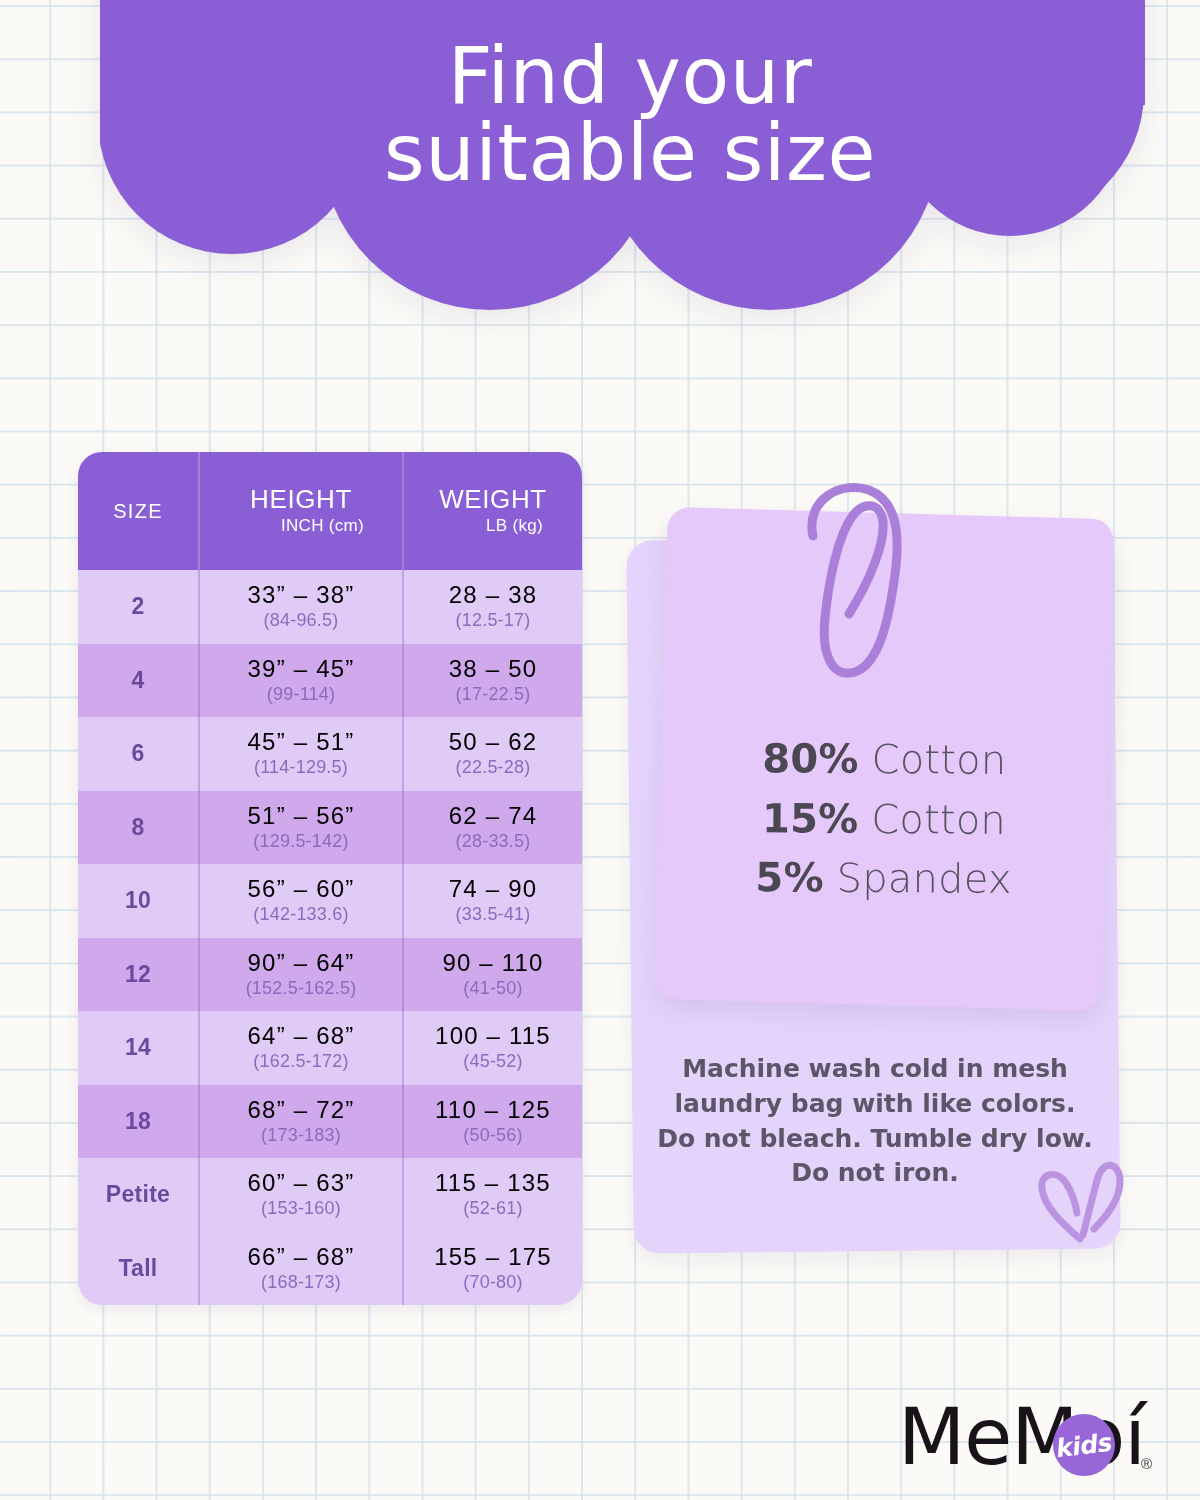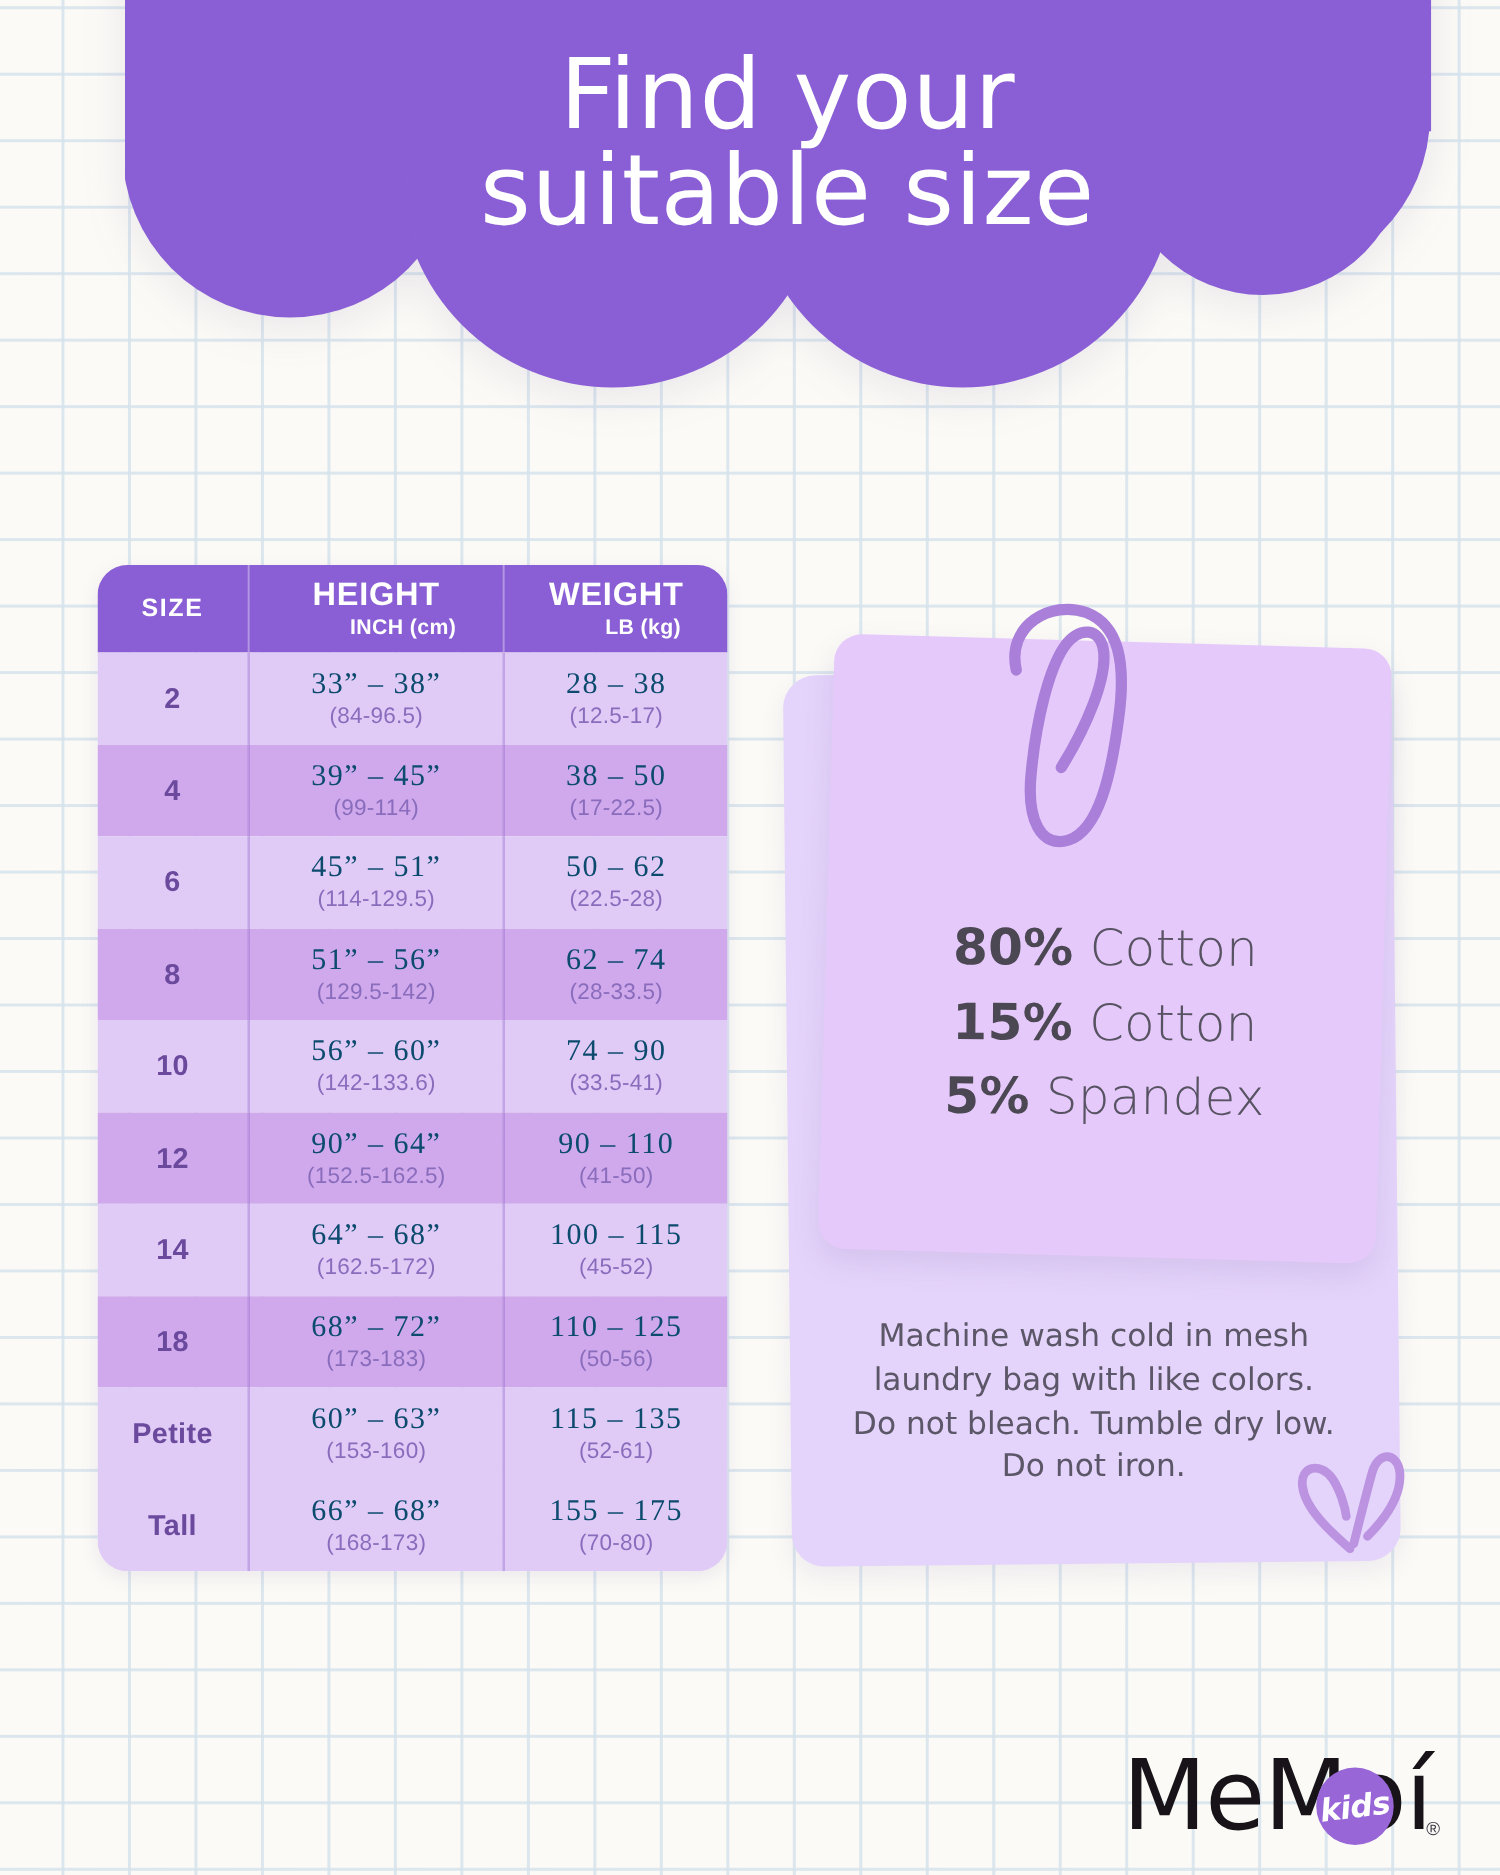--- a/index.html
+++ b/index.html
@@ -62,23 +62,23 @@
     box-shadow: 0 4px 14px rgba(130,105,170,0.12);
   }
   .tbl { width: 100%; border-collapse: collapse; table-layout: fixed; }
   .tbl col.c-size   { width: 121px; }
   .tbl col.c-height { width: 204px; }
   .tbl col.c-weight { width: 179px; }
 
   .tbl thead th {
     background: #8a5ed4;
     color: #ffffff;
-    height: 70px;
+    height: 118px;
     vertical-align: middle;
-    font-weight: 700;
+    font-weight: 400;
     padding: 0;
     border-right: 2px solid rgba(255,255,255,0.22);
   }
   .tbl thead th:last-child { border-right: none; }
 
   .th-main  { font-size: 26px; letter-spacing: 0.6px; line-height: 1.05; display:block; }
   .th-sub   { font-size: 17px; letter-spacing: 0.3px; display:block; margin-top: 2px; padding-left: 43px; }
   .th-size  { font-size: 20px; letter-spacing: 1.3px; display:block; }
 
   .tbl tbody td {
@@ -95,25 +95,24 @@
 
   .cell-size {
     font-size: 23px;
     font-weight: 700;
     color: #6b4a9e;
     letter-spacing: 0.3px;
   }
   .cell-main {
     display: block;
     font-size: 24px;
-    color: #0c4a6e;
+    color: #000000;
     font-weight: 400;
     letter-spacing: 1.2px;
     line-height: 1.12;
-    font-family: Liberation Serif, serif;
   }
   .cell-sub {
     display: block;
     font-size: 18px;
     color: #8a6cbd;
     letter-spacing: 0.2px;
     margin-top: 1px;
   }
 
   
@@ -163,21 +162,21 @@
   .care {
     position: absolute;
     left: 640px;
     top: 1052px;
     width: 470px;
     text-align: center;
     z-index: 4;
     font-size: 25px;
     line-height: 1.39;
     color: #5c5768;
-    font-weight: 400;
+    font-weight: 700;
     font-family: "DejaVu Sans", sans-serif;
   }
 
   
   .paperclip {
     position: absolute;
     left: 795px;
     top: 478px;
     width: 130px;
     height: 210px;

